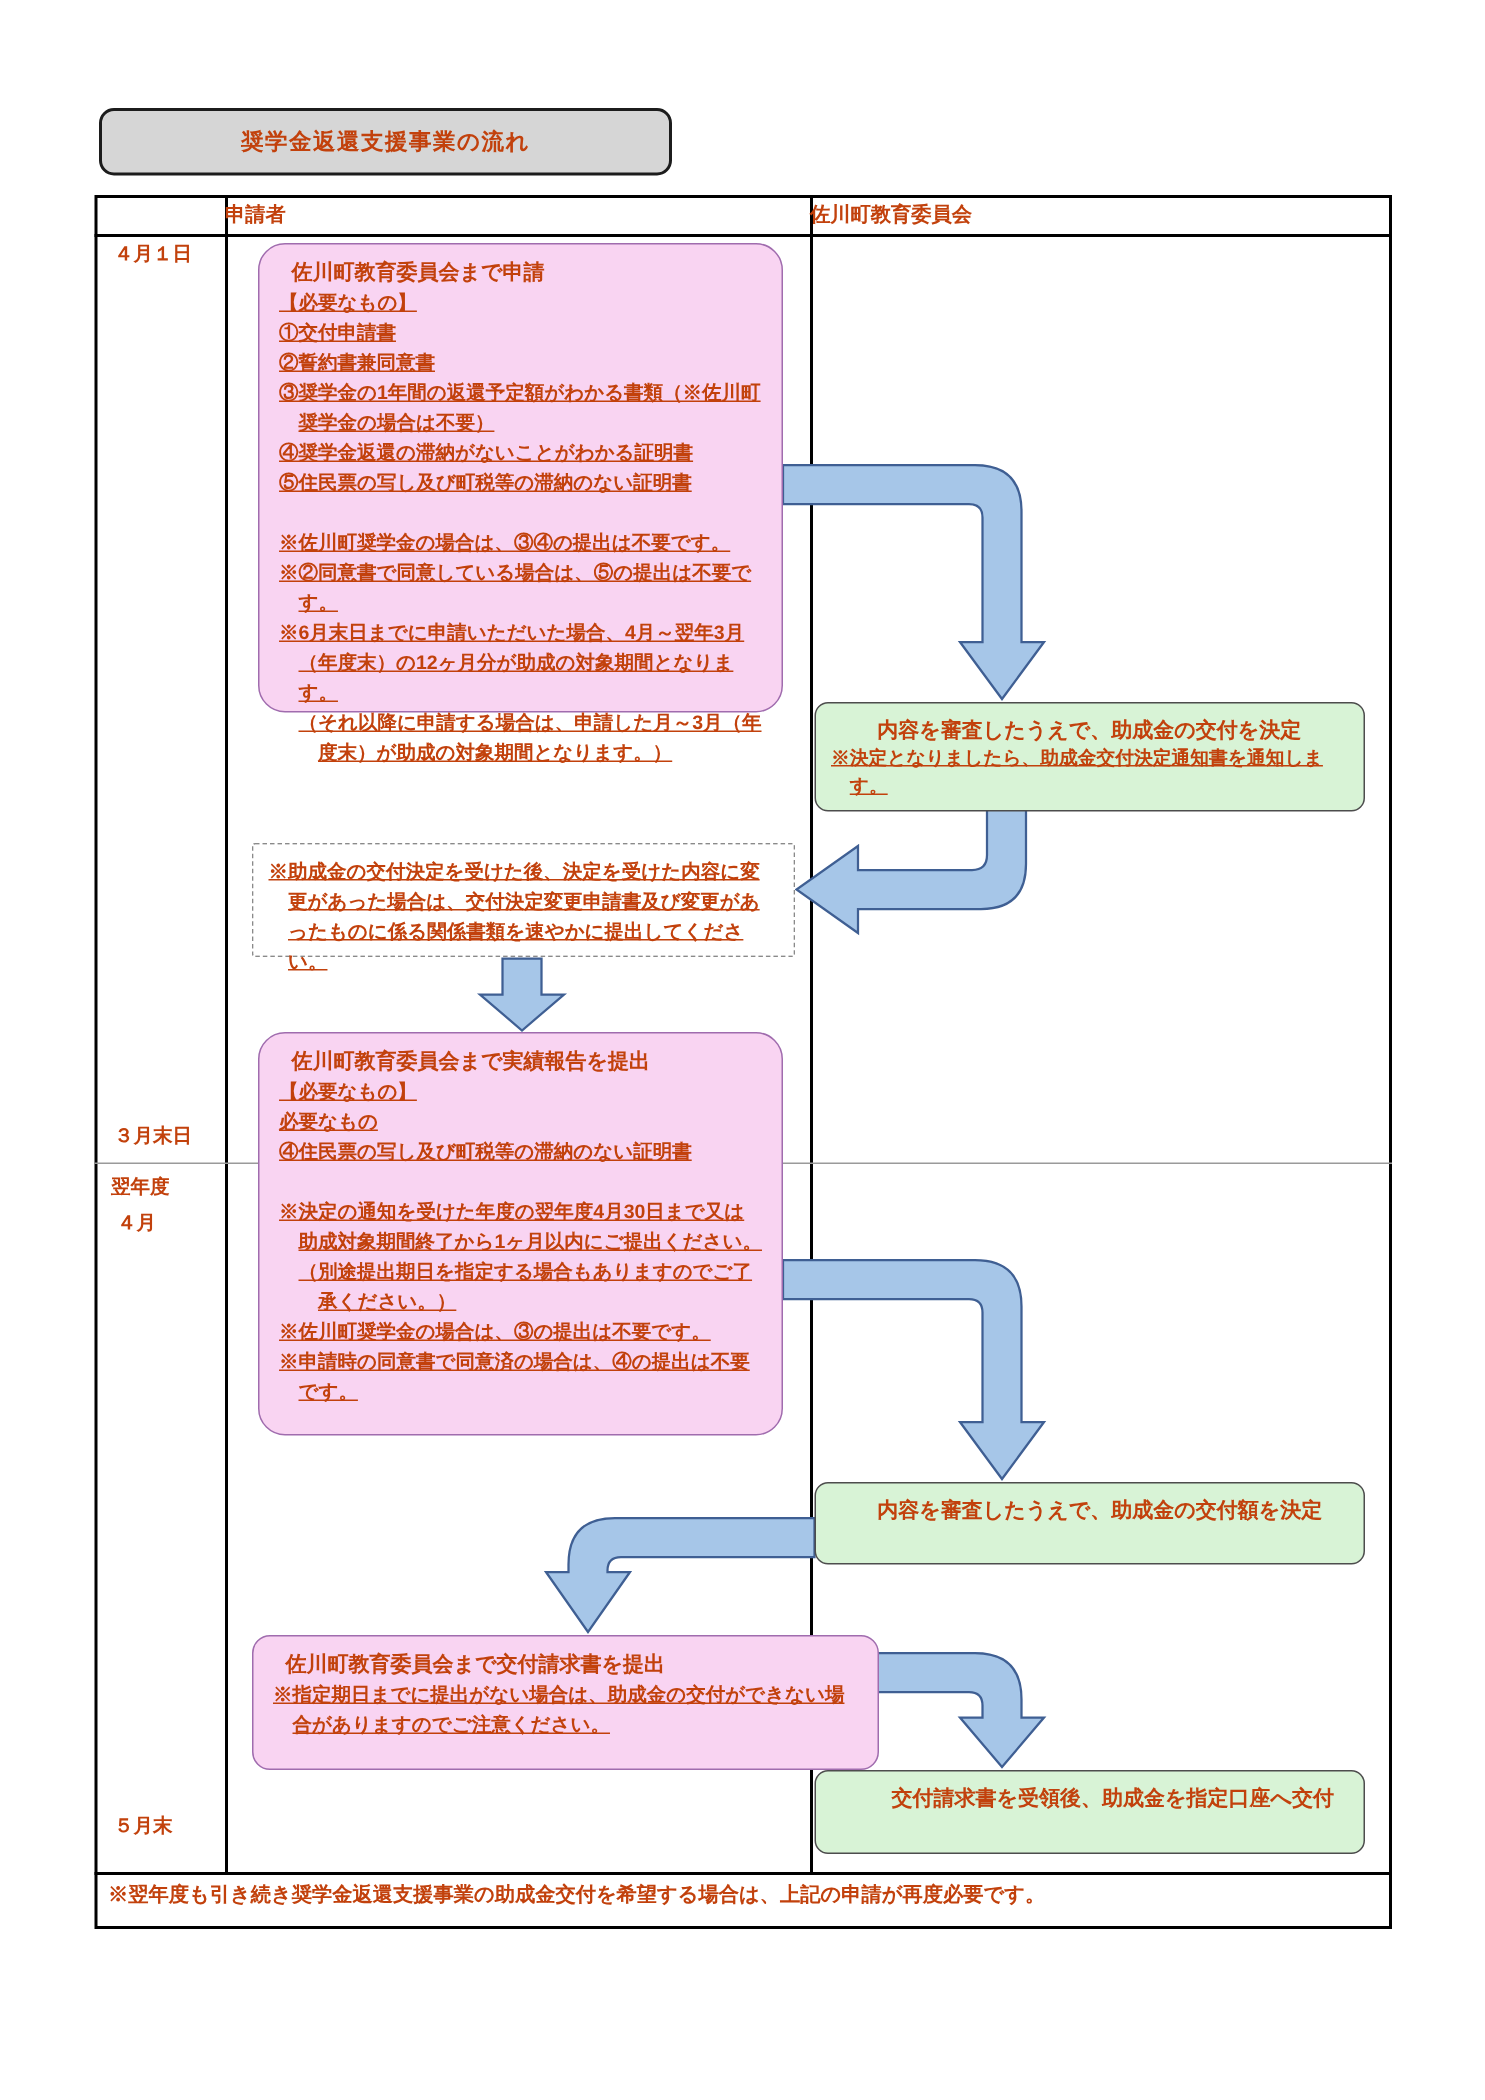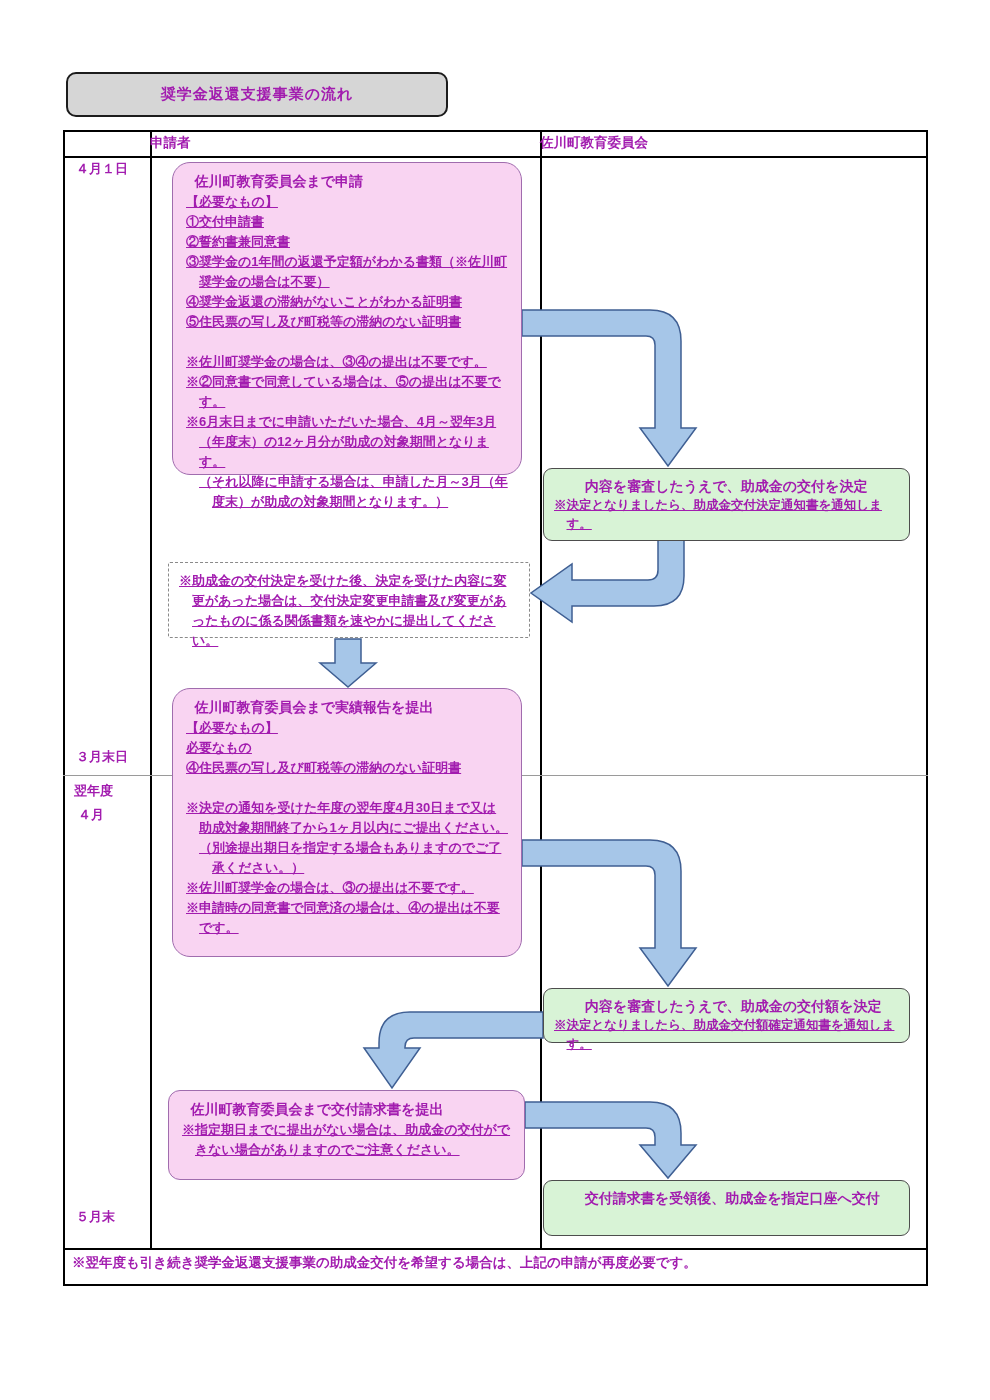--- a/index.html
+++ b/index.html
@@ -1,18 +1,18 @@
 <!DOCTYPE html>
 <html style="--pink: #f9d4f2; --pink_border: #a06cae; --green: #d8f3d6; --green_border: #4d4d4d; --arrow: #a6c6e8; --arrow_border: #3f5f93; --title_bg: #d6d6d6;"><head>
 <meta charset="utf-8">
 <style>
   html,body{margin:0;padding:0;background:#ffffff;}
   .page{
     position:relative;width:990px;height:1400px;background:#ffffff;
-    font-family:"Liberation Sans",sans-serif;color:#a21caf;font-weight:bold;
+    font-family:"Liberation Sans",sans-serif;color:#c2410c;font-weight:bold;
     overflow:hidden;
   }
   .abs{position:absolute;}
   
   .title-box{
     left:66px;top:72px;width:378px;height:41px;
     background:var(--title_bg);border:2.5px solid #1c1c1c;border-radius:10px;
     display:flex;align-items:center;justify-content:center;
     font-size:15px;letter-spacing:1px;
   }
@@ -115,27 +115,26 @@
         <div class="ln blank"></div>
         <div class="ln">※決定の通知を受けた年度の翌年度4月30日まで又は助成対象期間終了から1ヶ月以内にご提出ください。</div>
         <div class="ln indent1">（別途提出期日を指定する場合もありますのでご了承ください。）</div>
         <div class="ln">※佐川町奨学金の場合は、③の提出は不要です。</div>
         <div class="ln">※申請時の同意書で同意済の場合は、④の提出は不要です。</div>
       </div>
   </div>
 
   <div class="abs greenbox" style="left:543px;top:988px;width:367px;height:55px;">
     <div class="box-title">内容を審査したうえで、助成金の交付額を決定</div>
-    <div class="ln">※決定となりましたら、助成金交付額確定通知書を通知します。</div>
   </div>
 
-  <div class="abs pinkbox small" style="left:168px;top:1090px;width:357px;height:90px;">
+  <div class="abs pinkbox small" style="left:168px;top:1090px;width:418px;height:90px;">
     <div class="box-title">佐川町教育委員会まで交付請求書を提出</div>
     <div class="ln">※指定期日までに提出がない場合は、助成金の交付ができない場合がありますのでご注意ください。</div>
   </div>
 
-  <div class="abs greenbox" style="left:543px;top:1180px;width:367px;height:56px;">
+  <div class="abs greenbox" style="left:543px;top:1180px;width:367px;height:56px;text-align:center;">
     <div class="box-title">交付請求書を受領後、助成金を指定口座へ交付</div>
   </div>
 
   <div class="abs footer-note" style="left:72px;top:1254px;">※翌年度も引き続き奨学金返還支援事業の助成金交付を希望する場合は、上記の申請が再度必要です。</div>
 
 </div>
 
 </body></html>

